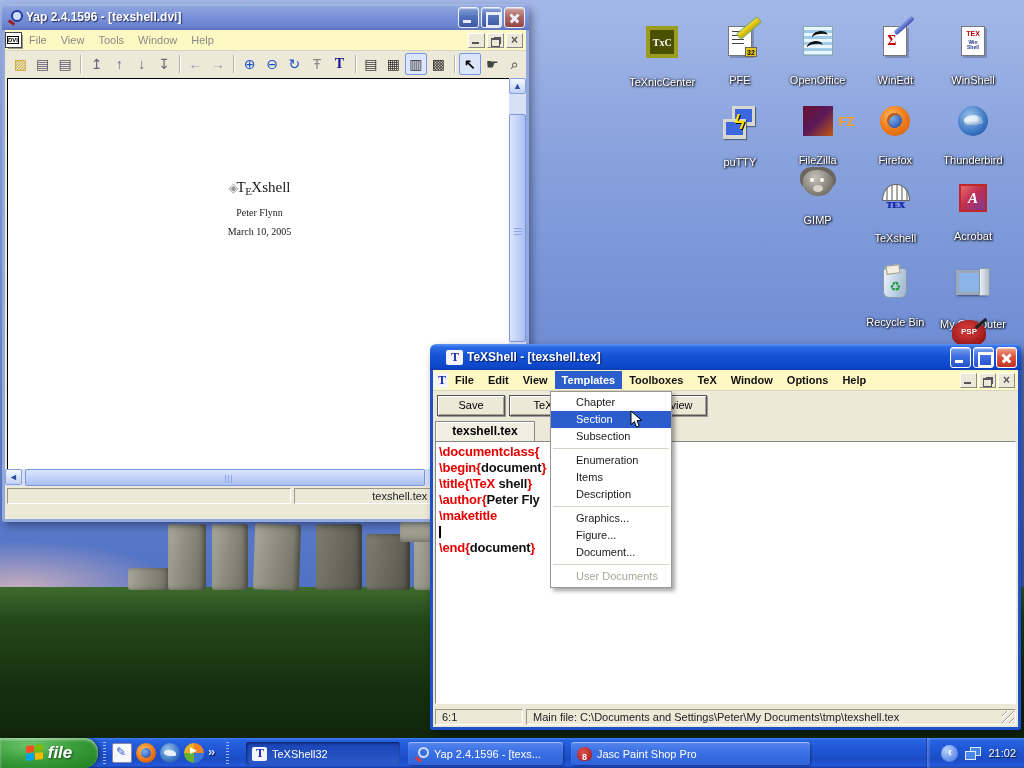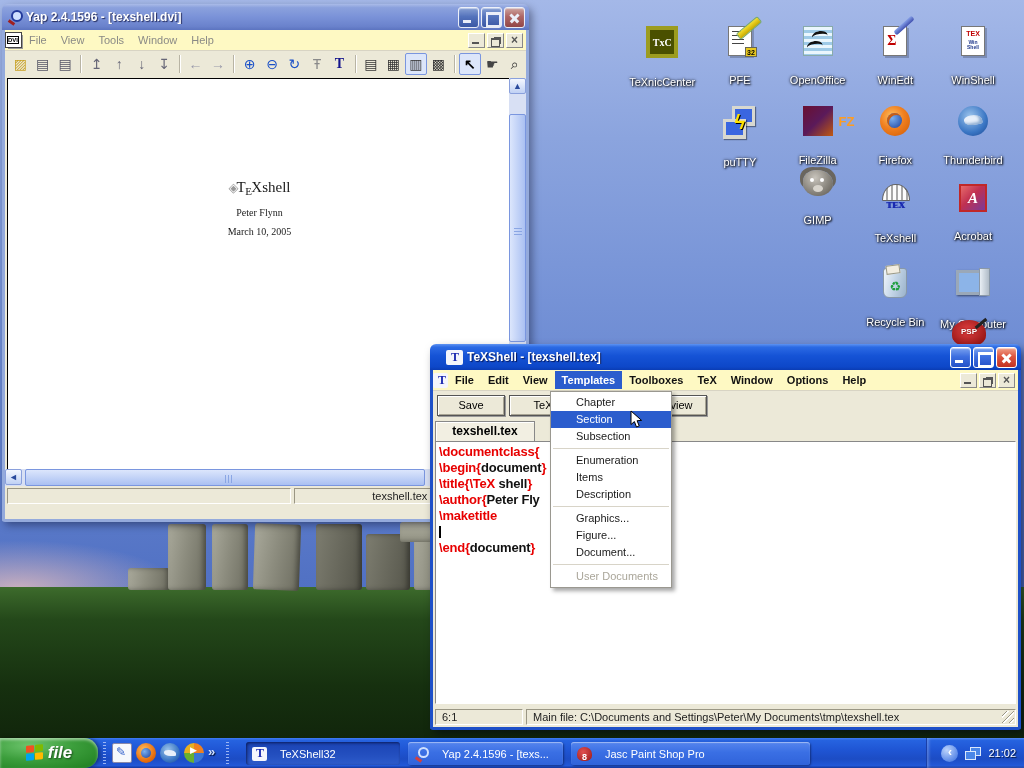--- a/index.html
+++ b/index.html
@@ -201,21 +201,21 @@
   .ql-desk::before { content:"\270E"; position:absolute; left:3px; top:1px; color:#2a5ac8; font-size:12px; }
   .ql-fx { border-radius:50%; background: radial-gradient(circle at 40% 35%, #ffc060, #e87010 60%, #c05000); }
   .ql-fx::before { content:""; position:absolute; left:5px; top:5px; width:10px; height:10px; border-radius:50%;
       background: radial-gradient(circle at 35% 35%, #7ab0f0, #1a3f9c); }
   .ql-tb { border-radius:50%; background: radial-gradient(circle at 40% 35%, #9cc4ec, #3a76c4 60%, #1a4690); }
   .ql-tb::before { content:""; position:absolute; left:4px; top:7px; width:12px; height:6px; background:#e8f0fa;
       border-radius:60% 90% 20% 80%; }
   .ql-wmp { border-radius:50%; background: conic-gradient(#f08020 0 25%, #3a76d4 25% 50%, #68b030 50% 75%, #e8b020 75% 100%); }
   .ql-wmp::before { content:"\25B6"; position:absolute; left:6px; top:2px; color:#fff; font-size:9px; }
   .chev { position:absolute; top:6px; color:#cfe0ff; font-size:13px; font-weight:bold; text-shadow:1px 1px 1px #013; }
-  .taskbtn { position:absolute; top:4px; height:23px; border-radius:3px; display:flex; align-items:center; gap:13px; padding:4px 6px;
+  .taskbtn { position:absolute; top:4px; height:23px; border-radius:3px; display:flex; align-items:center; gap:5px; padding:4px 6px;
       background: linear-gradient(to bottom,#5585ee 0%, #3a6fe4 45%, #3063da 100%);
       box-shadow: inset 0 1px 1px rgba(255,255,255,.45), 1px 1px 2px rgba(0,0,20,.4);
       color:#fff; font-size:11px; white-space:nowrap; overflow:hidden; }
   .taskbtn.active { background: linear-gradient(to bottom,#1a43b4 0%, #2450c0 60%, #2e5ccc 100%);
       box-shadow: inset 1px 1px 3px rgba(0,0,30,.6); }
   .ti { flex:none; width:15px; height:14px; position:relative; }
   .ti-tex { background:#f4f6fc; border-radius:2px; }
   .ti-tex::before { content:"T"; position:absolute; left:4px; top:-1px; color:#1a2ab0; font-weight:bold; font-size:12px; font-family:"Liberation Serif",serif; }
   .ti-yap::before { content:""; position:absolute; left:4px; top:0; width:7px; height:7px; border:2px solid #cfe0ff; border-radius:50%; }
   .ti-yap::after { content:""; position:absolute; left:1px; bottom:0; width:7px; height:3px; background:#d04040; transform:rotate(35deg); }

